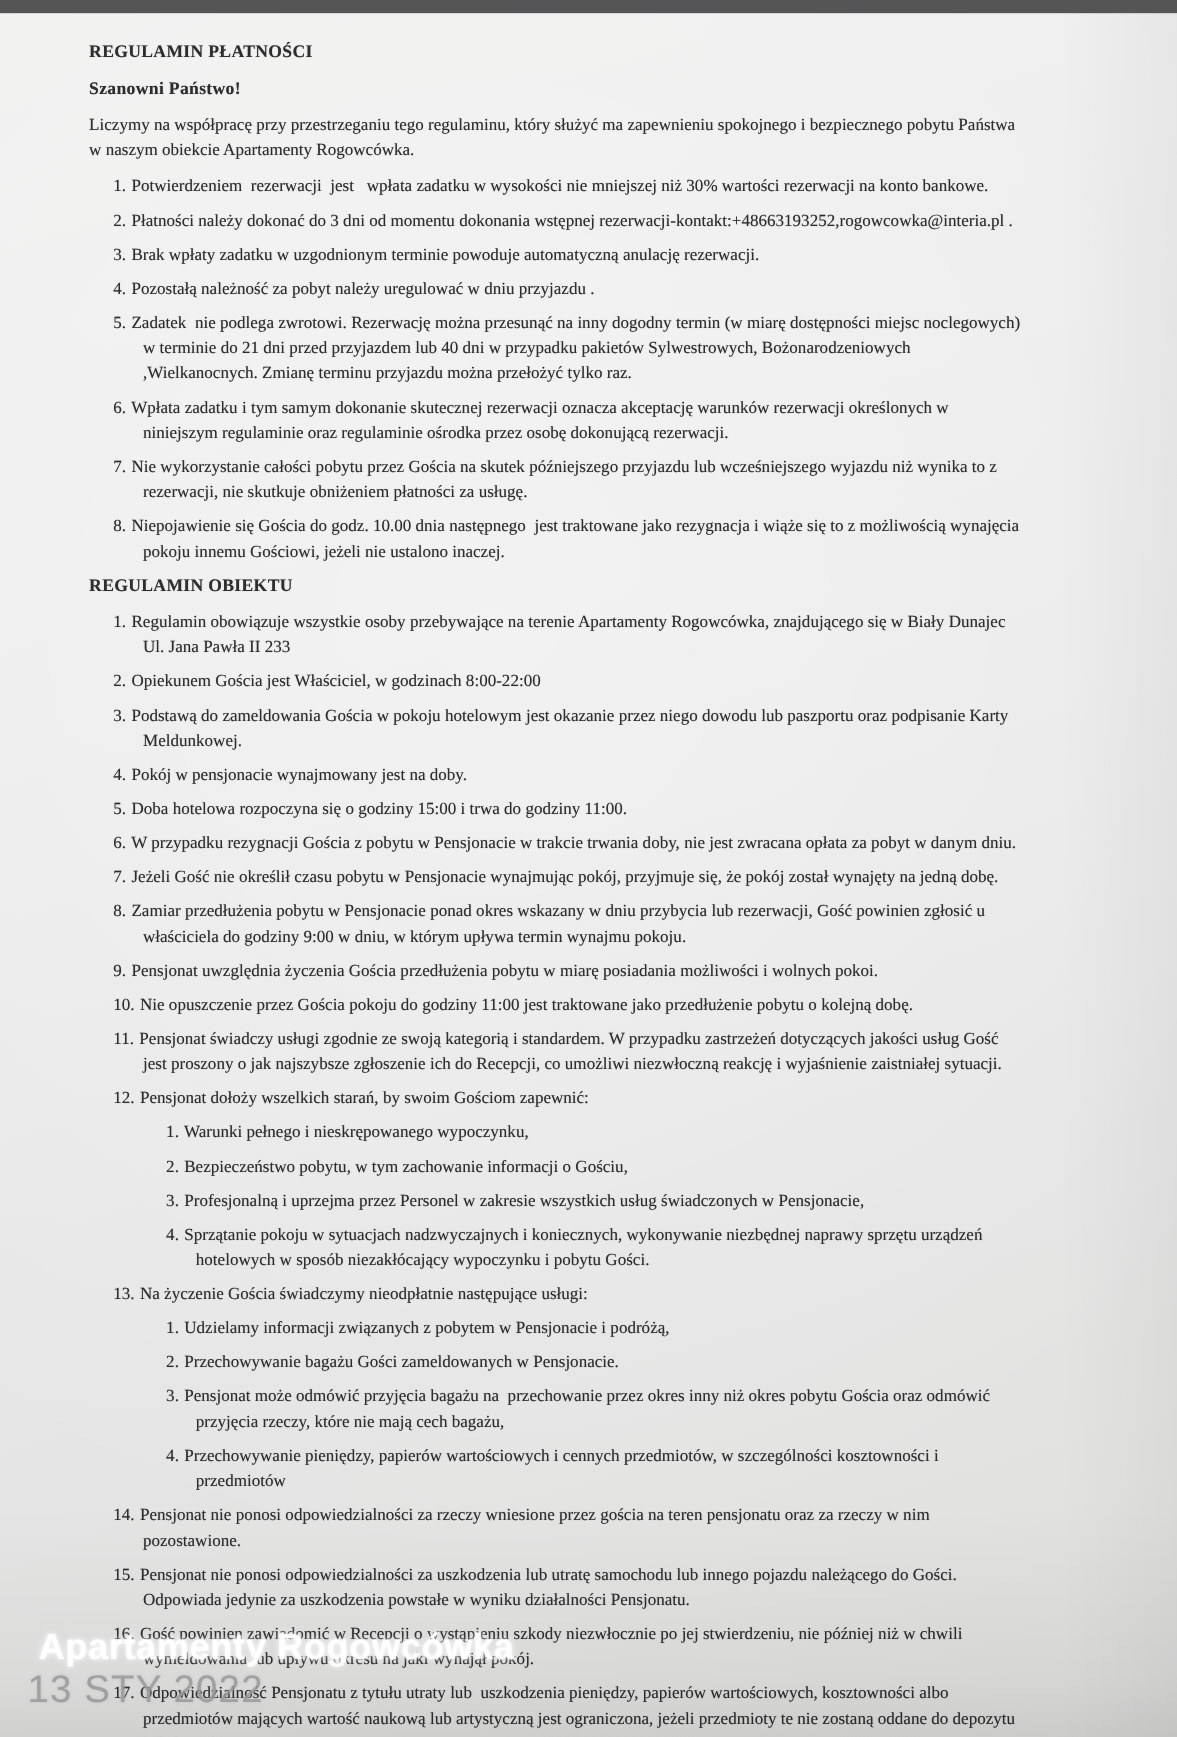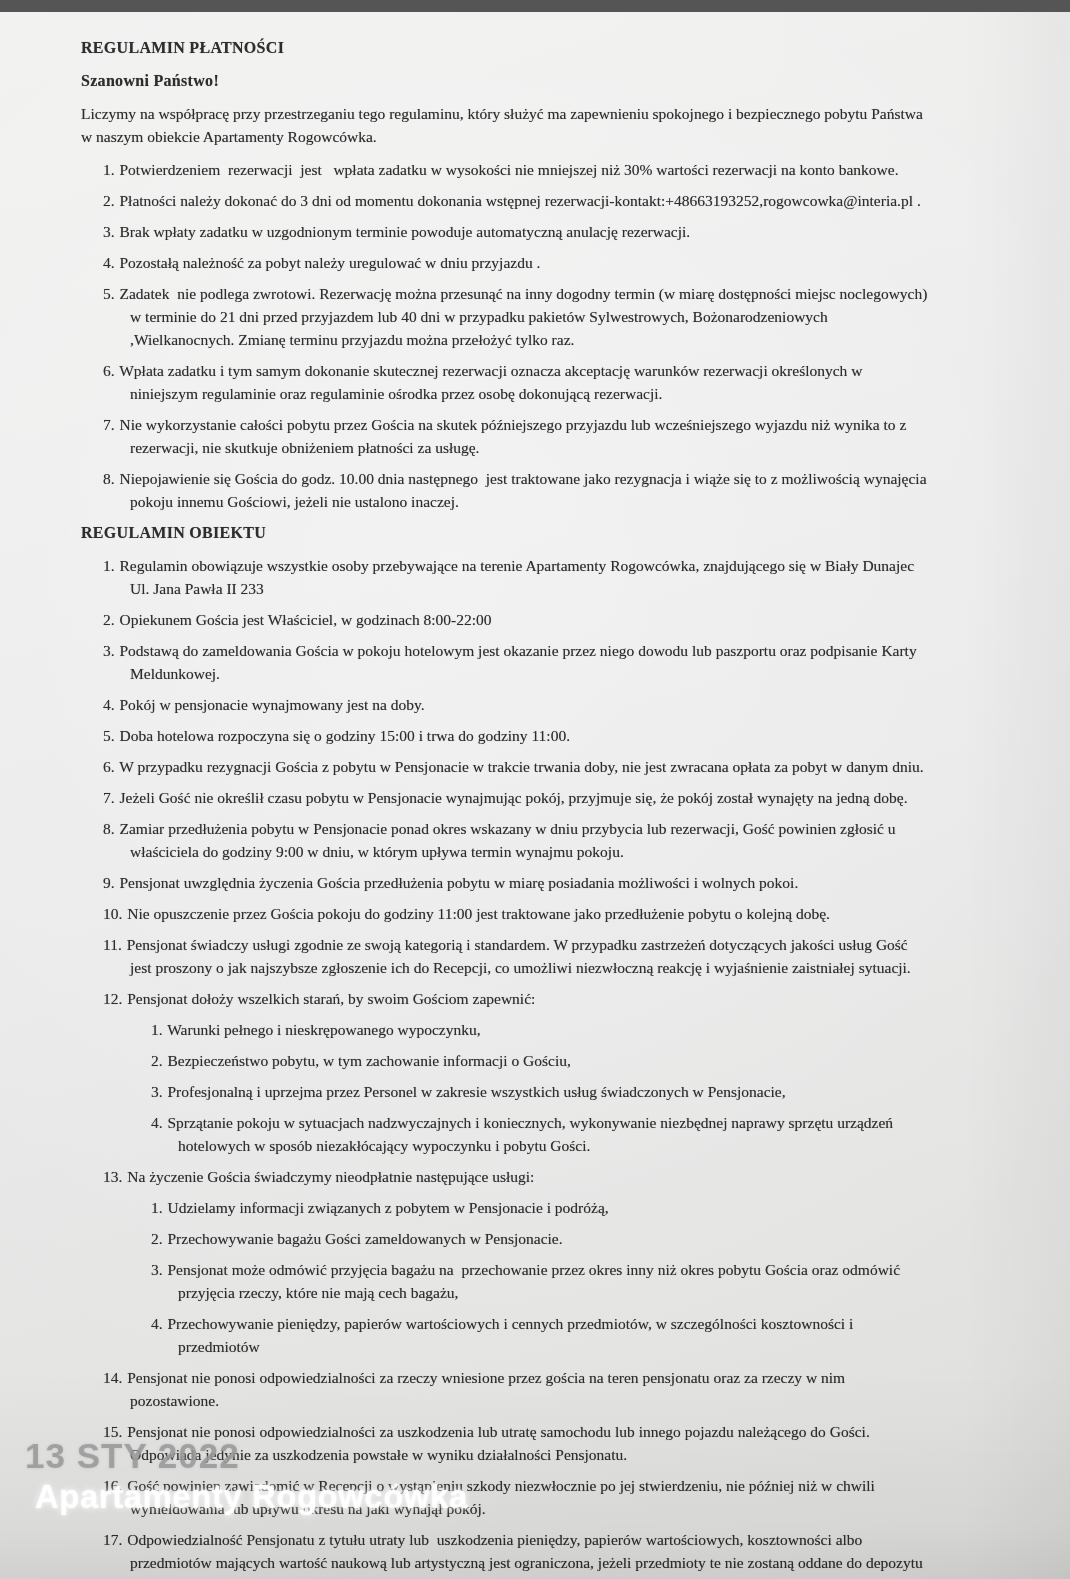--- a/index.html
+++ b/index.html
@@ -67,24 +67,24 @@
     font-size: 33px;
     font-weight: 600;
     letter-spacing: 0.5px;
     color: rgba(255,255,255,0.85);
     text-shadow: 0 0 7px rgba(255,255,255,0.9), 0 0 2px rgba(255,255,255,0.8);
     white-space: nowrap;
   }
   .wm-date {
     position: absolute;
     left: 25px;
-    top: 1424px;
+    top: 1504px;
     font-family: "Liberation Sans", sans-serif;
     font-size: 35px;
-    font-weight: 700;
+    font-weight: 400;
     letter-spacing: 1px;
     color: rgba(150,150,150,0.8);
     text-shadow: 0 0 3px rgba(180,180,180,0.6);
     white-space: nowrap;
   }
 </style>
 </head>
 <body>
 
 <div class="photo">

